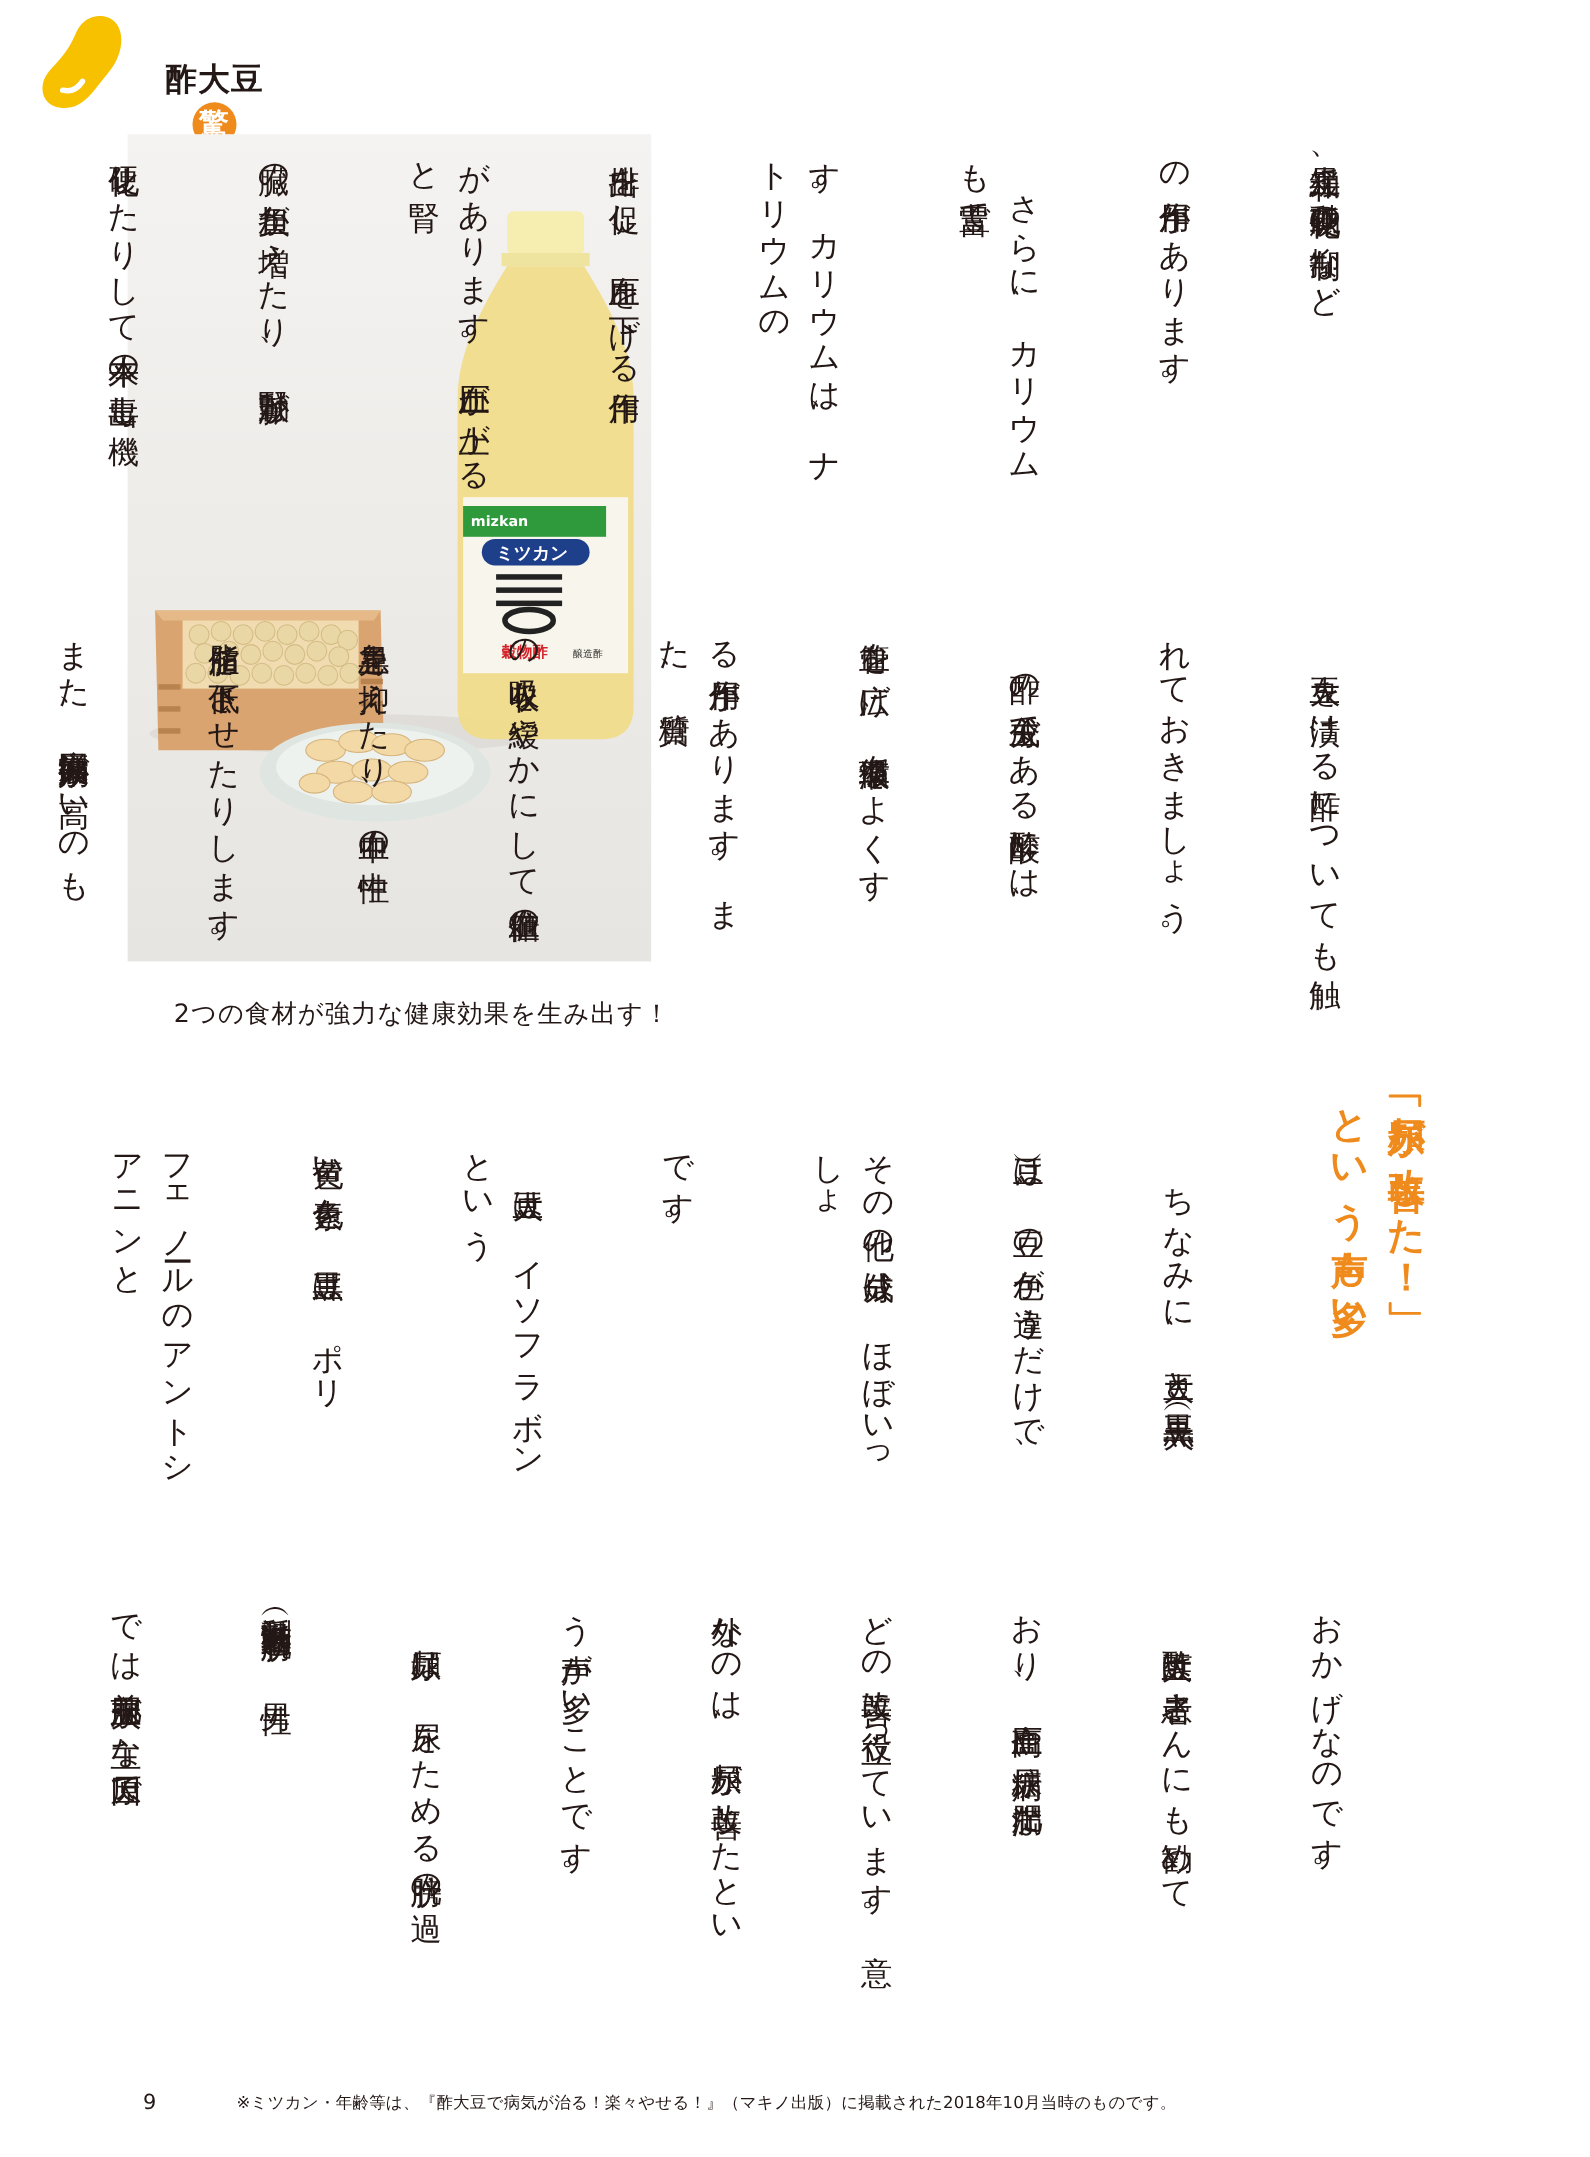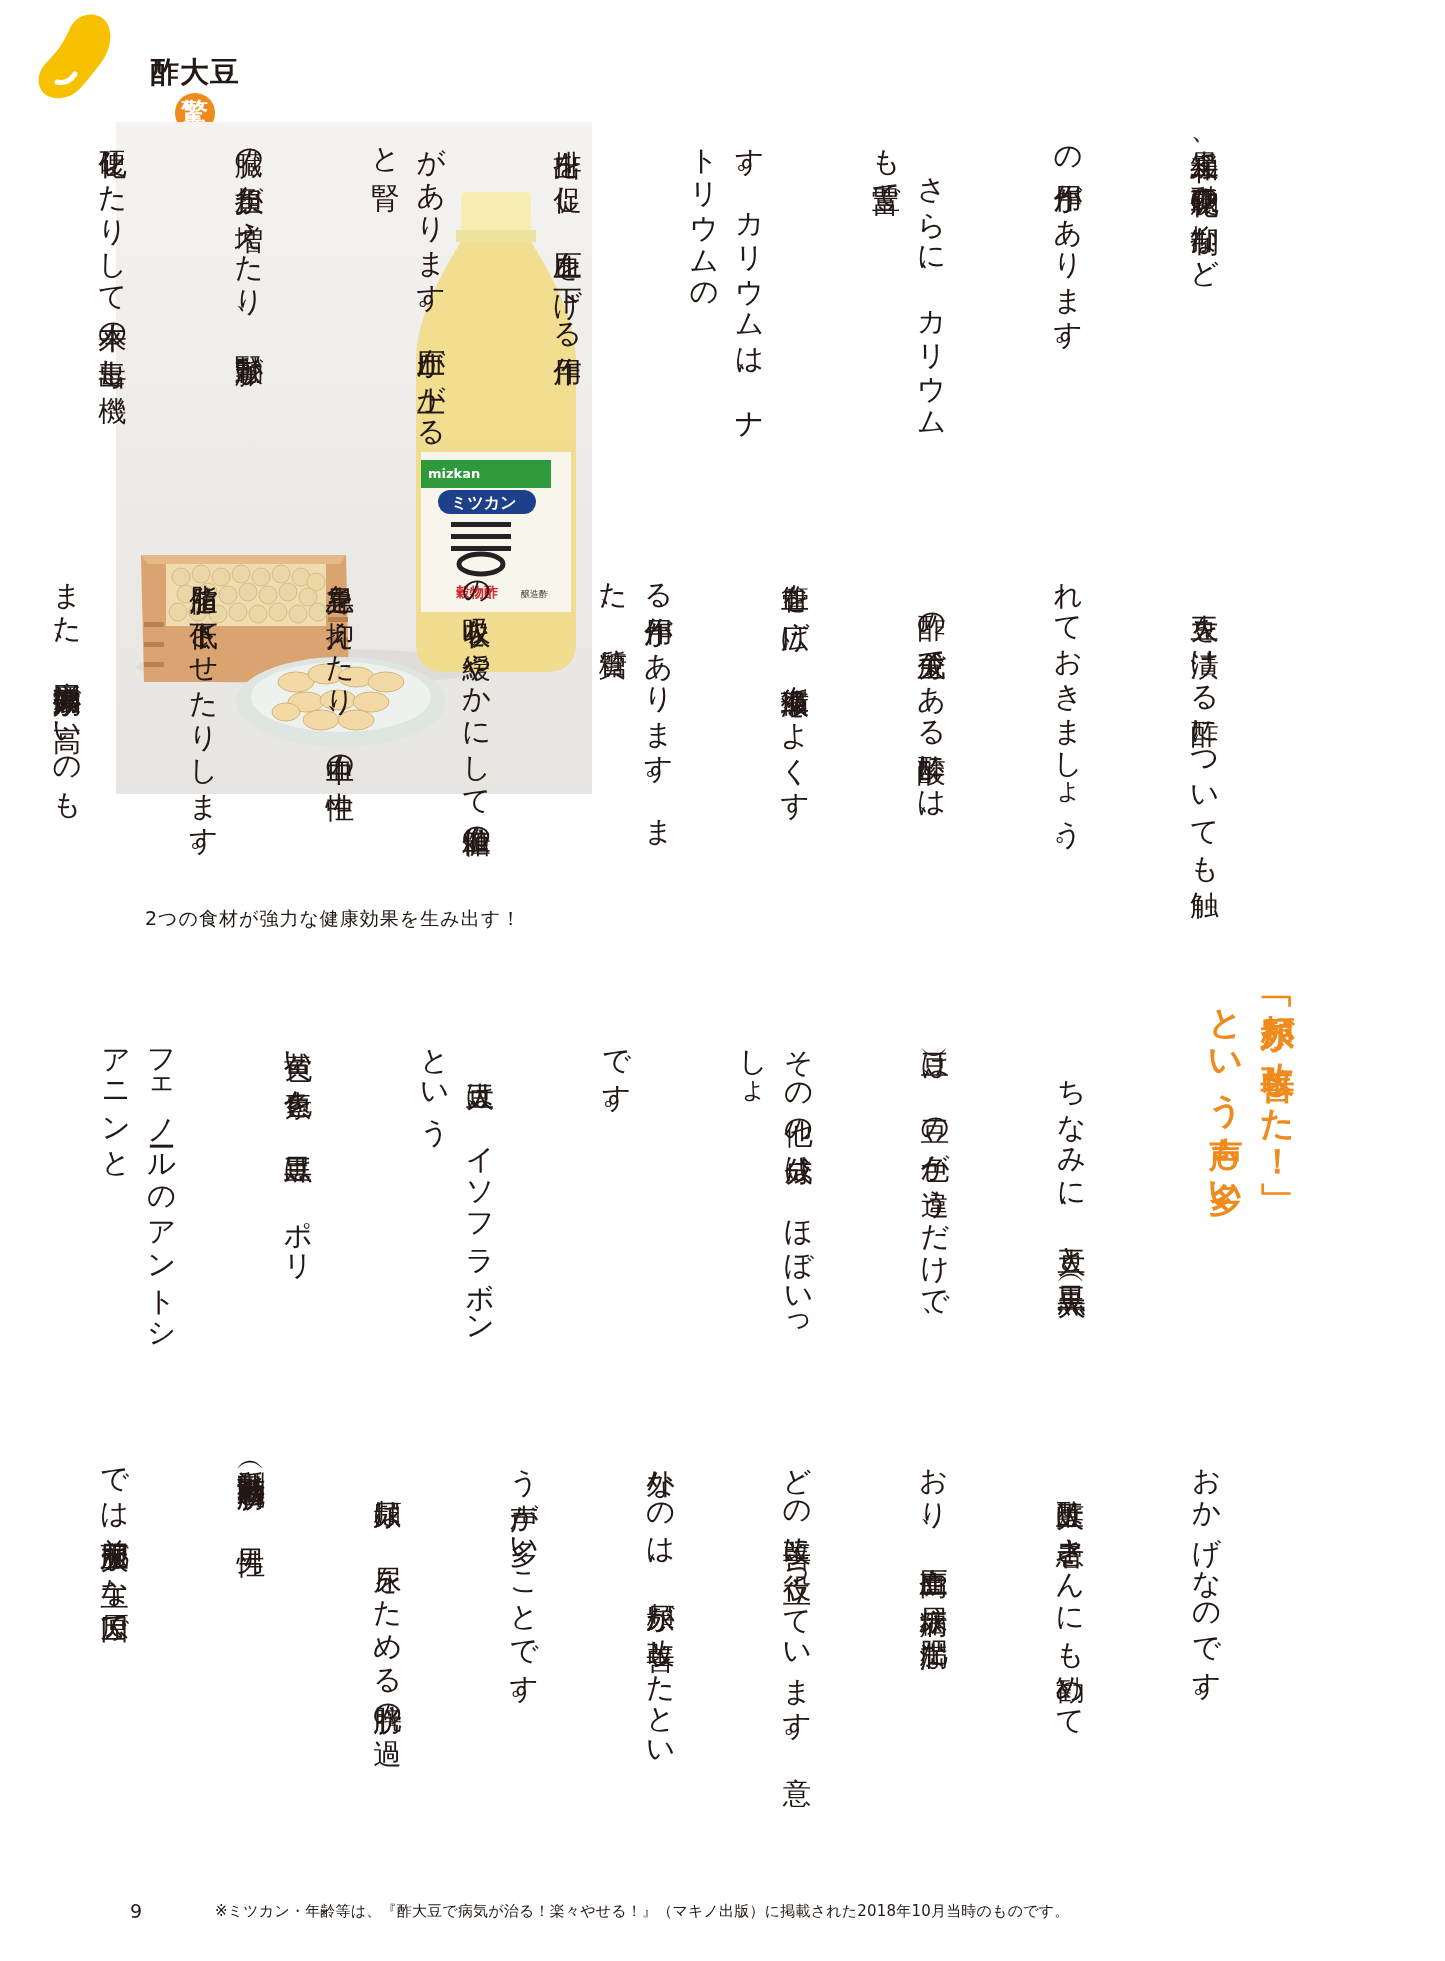--- a/index.html
+++ b/index.html
@@ -9,24 +9,24 @@
   
   .header { position: absolute; left: 35px; top: 10px; height: 90px; width: 400px; }
   .bean { position: absolute; left: 0; top: 0; width: 80px; height: 95px; }
   .brand { position: absolute; left: 115px; top: 43px; font-family: "DejaVu Sans", sans-serif;
            font-size: 29px; font-weight: bold; letter-spacing: 1px; display: flex; align-items: center; color: #231815; flex-direction: column; }
   .brand .badge { display: inline-flex; width: 40px; height: 40px; border-radius: 50%;
                   background: #ef8a1c; color: #fff; align-items: center; justify-content: center;
                   margin: 0 2px; font-size: 27px; }
 
   
-  .photo { position: absolute; left: 116px; top: 122px; width: 476px; height: 672px;
+  .photo { position: absolute; left: 116px; top: 122px; width: 476px; height: 752px;
            background: linear-gradient(180deg, #f4f3f1 0%, #ecebe8 55%, #e6e5e2 100%); overflow: hidden; text-align: center; }
-  .caption { position: absolute; left: 145px; top: 906px; font-family: "DejaVu Sans", sans-serif;
-             font-size: 19px; letter-spacing: 1px; color: #231815; }
+  .caption { position: absolute; left: 158px; top: 906px; font-family: "DejaVu Sans", sans-serif;
+             font-size: 23px; letter-spacing: 1px; color: #231815; }
 
   
   .vblock { position: absolute; writing-mode: vertical-rl; text-orientation: upright;
             font-size: 28.5px; line-height: 45.5px; letter-spacing: 1.4px; white-space: pre-wrap; }
   .vblock .p { display: block; }
 
   .row1 { top: 128px; height: 330px; }
   .row2 { top: 562px; height: 315px; }
   .row3 { top: 1030px; height: 330px; }
   .row4 { top: 1448px; height: 330px; }

